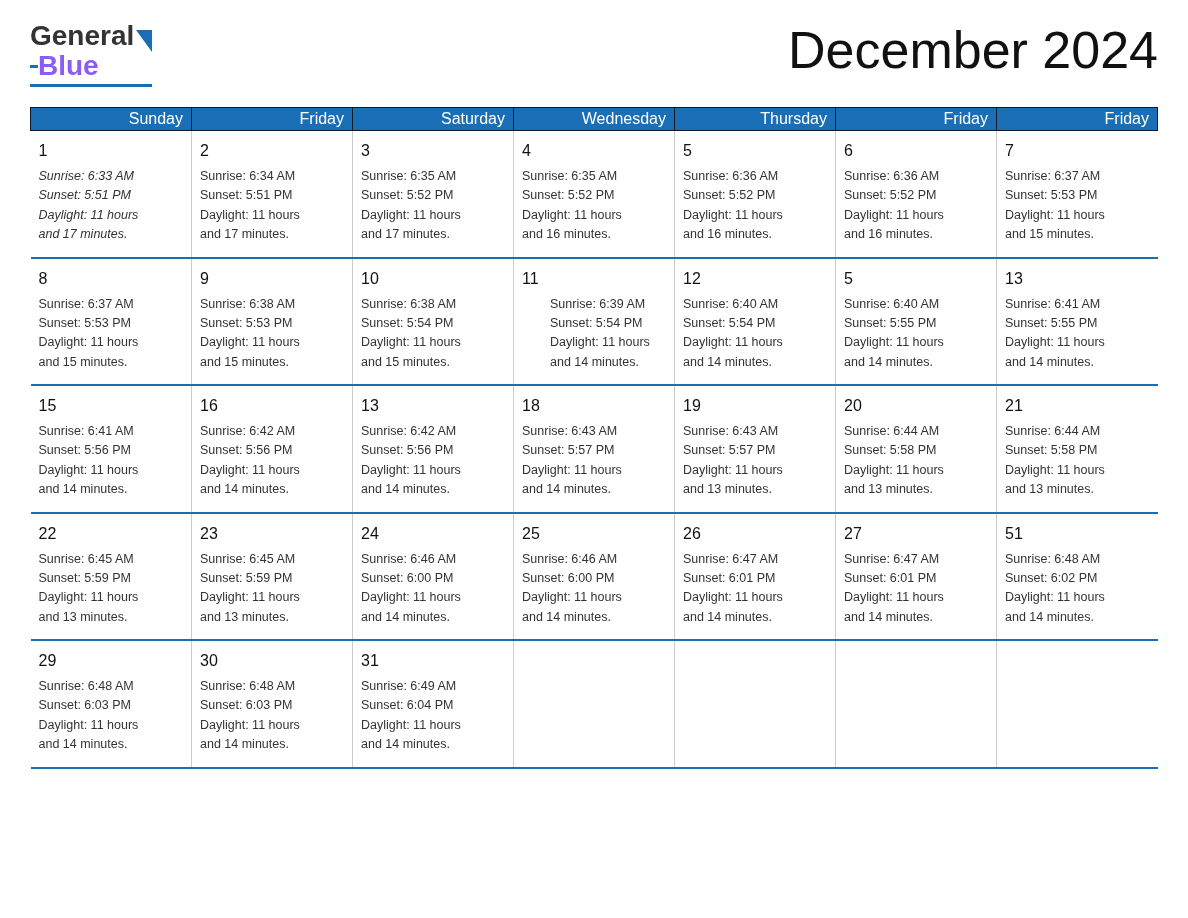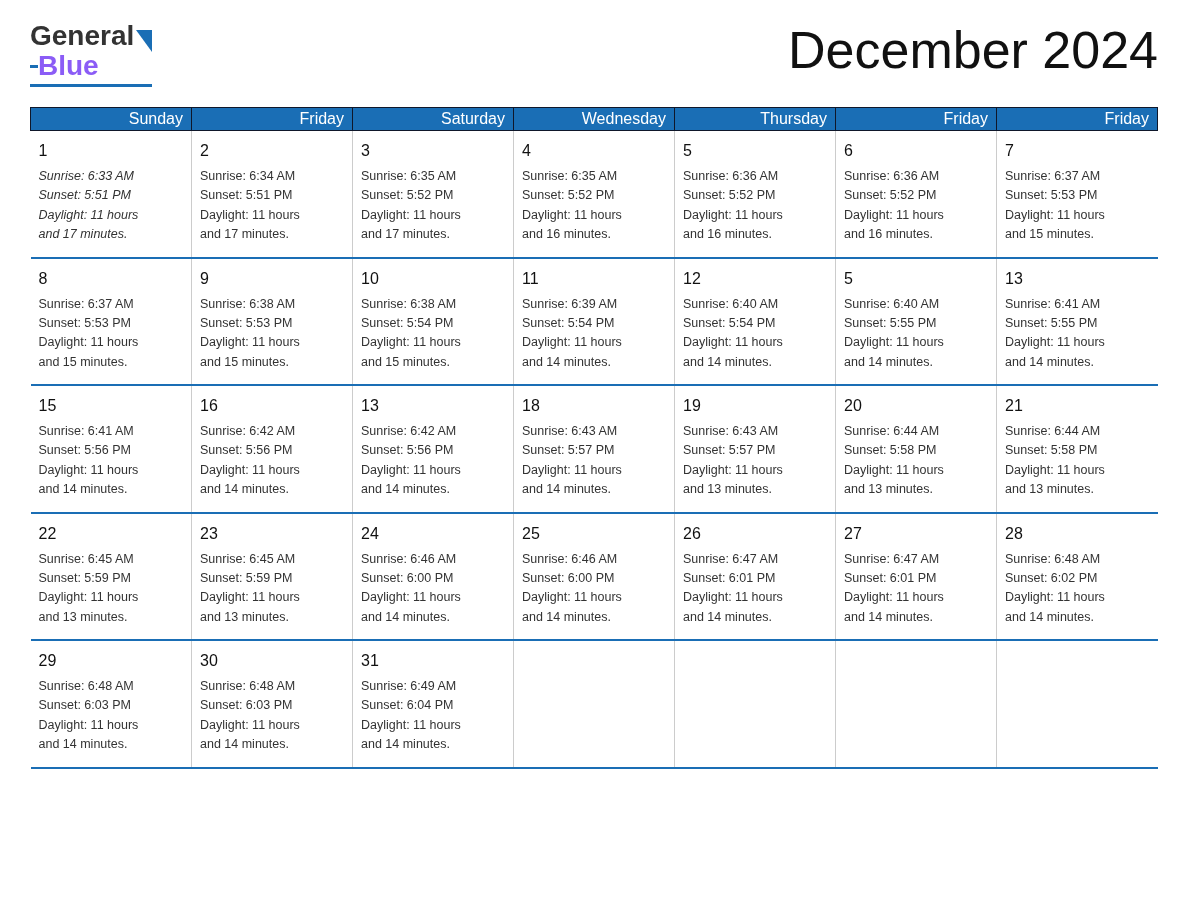--- a/index.html
+++ b/index.html
@@ -207,21 +207,21 @@
         </td>
         <td>
           <span class="day-number">10</span>
           <div class="day-info" style="white-space: pre-line;">Sunrise: 6:38 AM
 Sunset: 5:54 PM
 Daylight: 11 hours
 and 15 minutes.</div>
         </td>
         <td>
           <span class="day-number">11</span>
-          <div class="day-info" style="white-space: pre-line;">Sunrise: 6:39 AM
+          <div class="day-info" style="white-space: pre-line; margin-left: 28px;">Sunrise: 6:39 AM
 Sunset: 5:54 PM
 Daylight: 11 hours
 and 14 minutes.</div>
         </td>
         <td>
           <span class="day-number">12</span>
           <div class="day-info" style="white-space: pre-line;">Sunrise: 6:40 AM
 Sunset: 5:54 PM
 Daylight: 11 hours
 and 14 minutes.</div>
@@ -329,21 +329,21 @@
 and 14 minutes.</div>
         </td>
         <td>
           <span class="day-number">27</span>
           <div class="day-info" style="white-space: pre-line;">Sunrise: 6:47 AM
 Sunset: 6:01 PM
 Daylight: 11 hours
 and 14 minutes.</div>
         </td>
         <td>
-          <span class="day-number">28</span>
+          <span class="day-number">51</span>
           <div class="day-info" style="white-space: pre-line;">Sunrise: 6:48 AM
 Sunset: 6:02 PM
 Daylight: 11 hours
 and 14 minutes.</div>
         </td>
       </tr>
       <tr>
         <td>
           <span class="day-number">29</span>
           <div class="day-info" style="white-space: pre-line;">Sunrise: 6:48 AM

